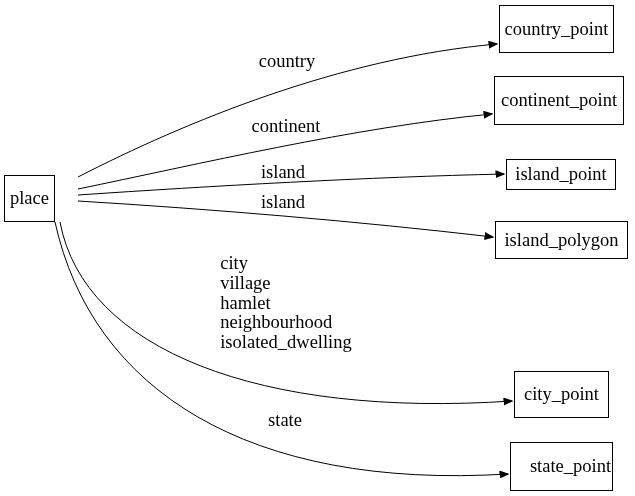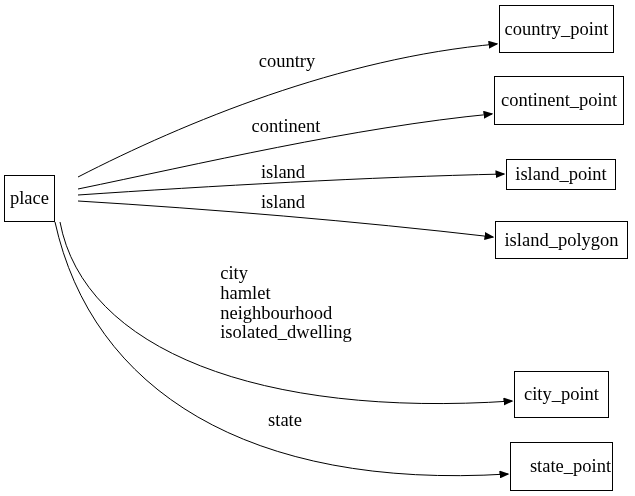--- a/index.html
+++ b/index.html
@@ -86,20 +86,21 @@
   <div class="node node-city-point">city_point</div>
   <div class="node node-state-point">state_point</div>
 
   <div class="edge-label lbl-country">country</div>
   <div class="edge-label lbl-continent">continent</div>
   <div class="edge-label lbl-island-1">island</div>
   <div class="edge-label lbl-island-2">island</div>
 
   <div class="edge-label multi lbl-city">
     <div>city</div>
+    <div>village</div>
     <div>hamlet</div>
     <div>neighbourhood</div>
     <div>isolated_dwelling</div>
   </div>
 
   <div class="edge-label lbl-state">state</div>
 
 </div>
 
 </body></html>

